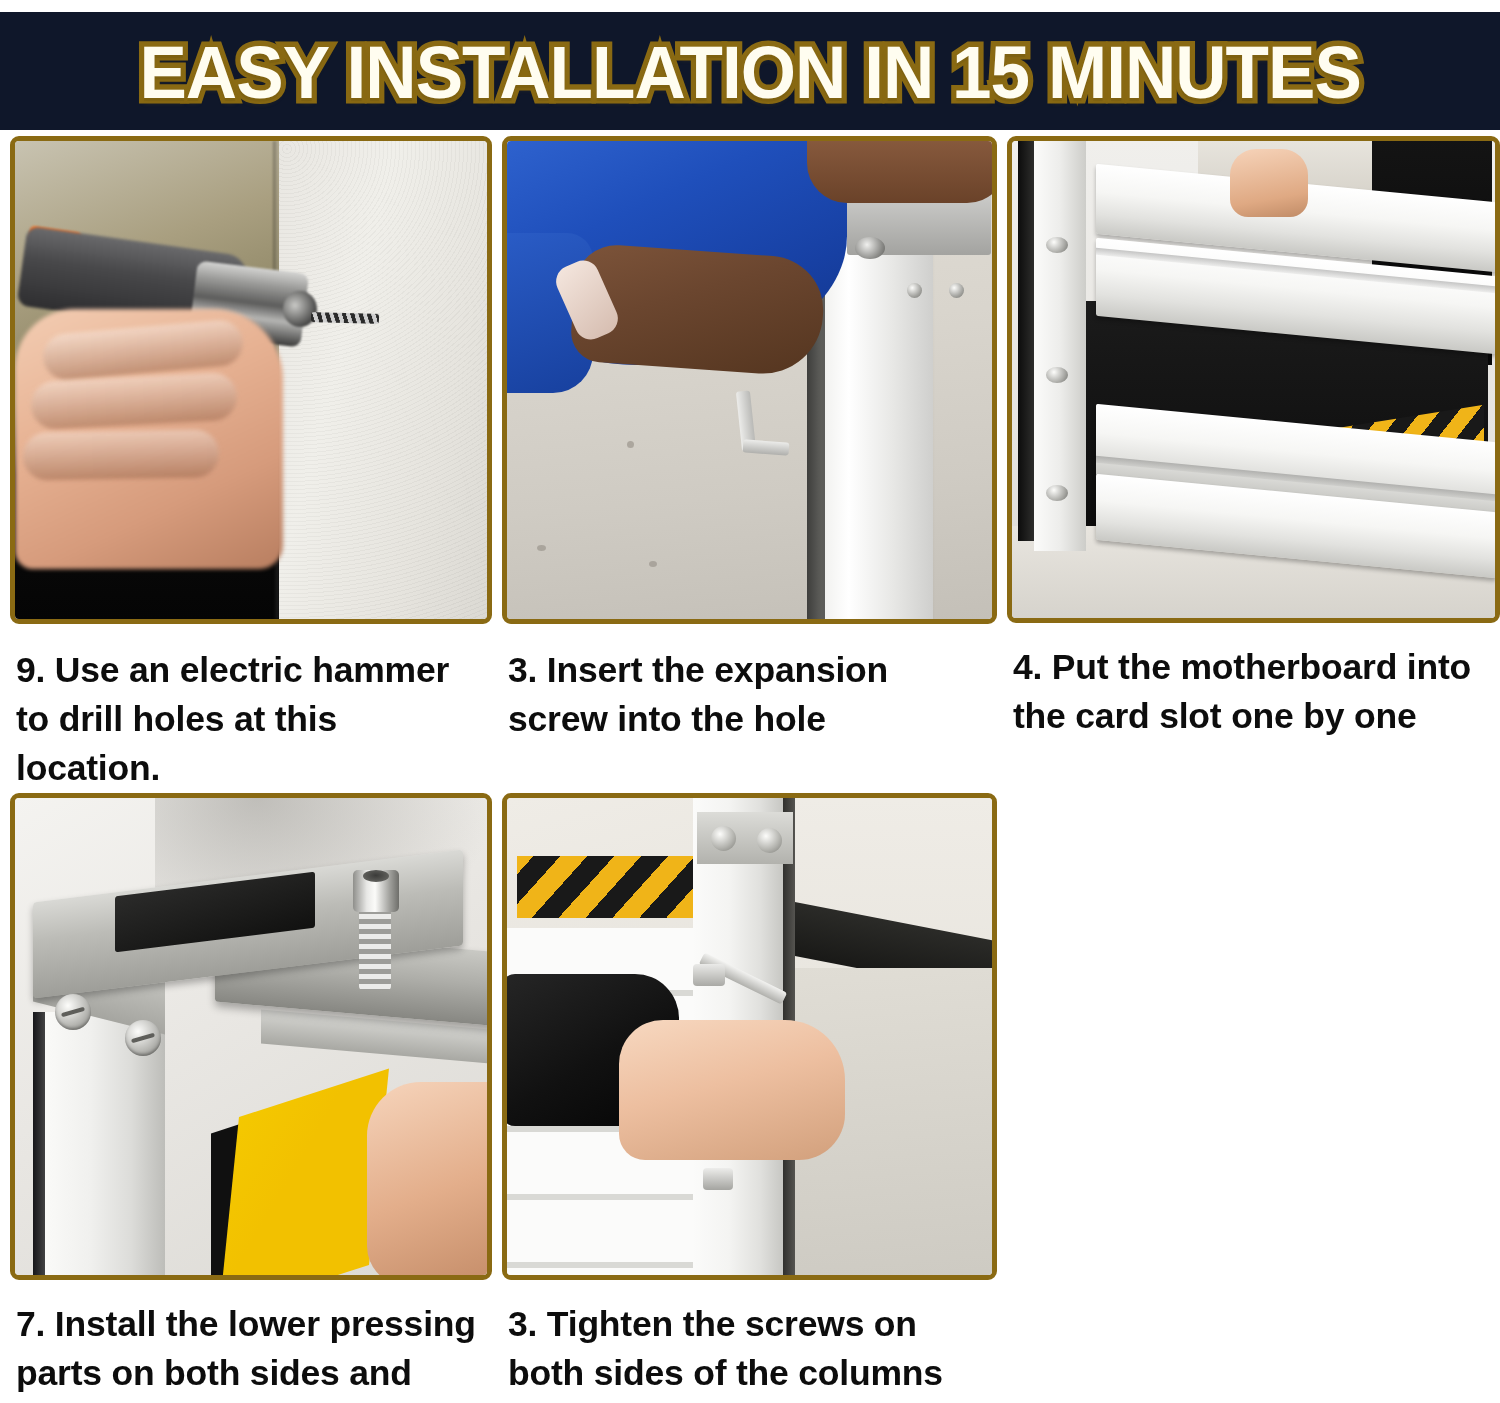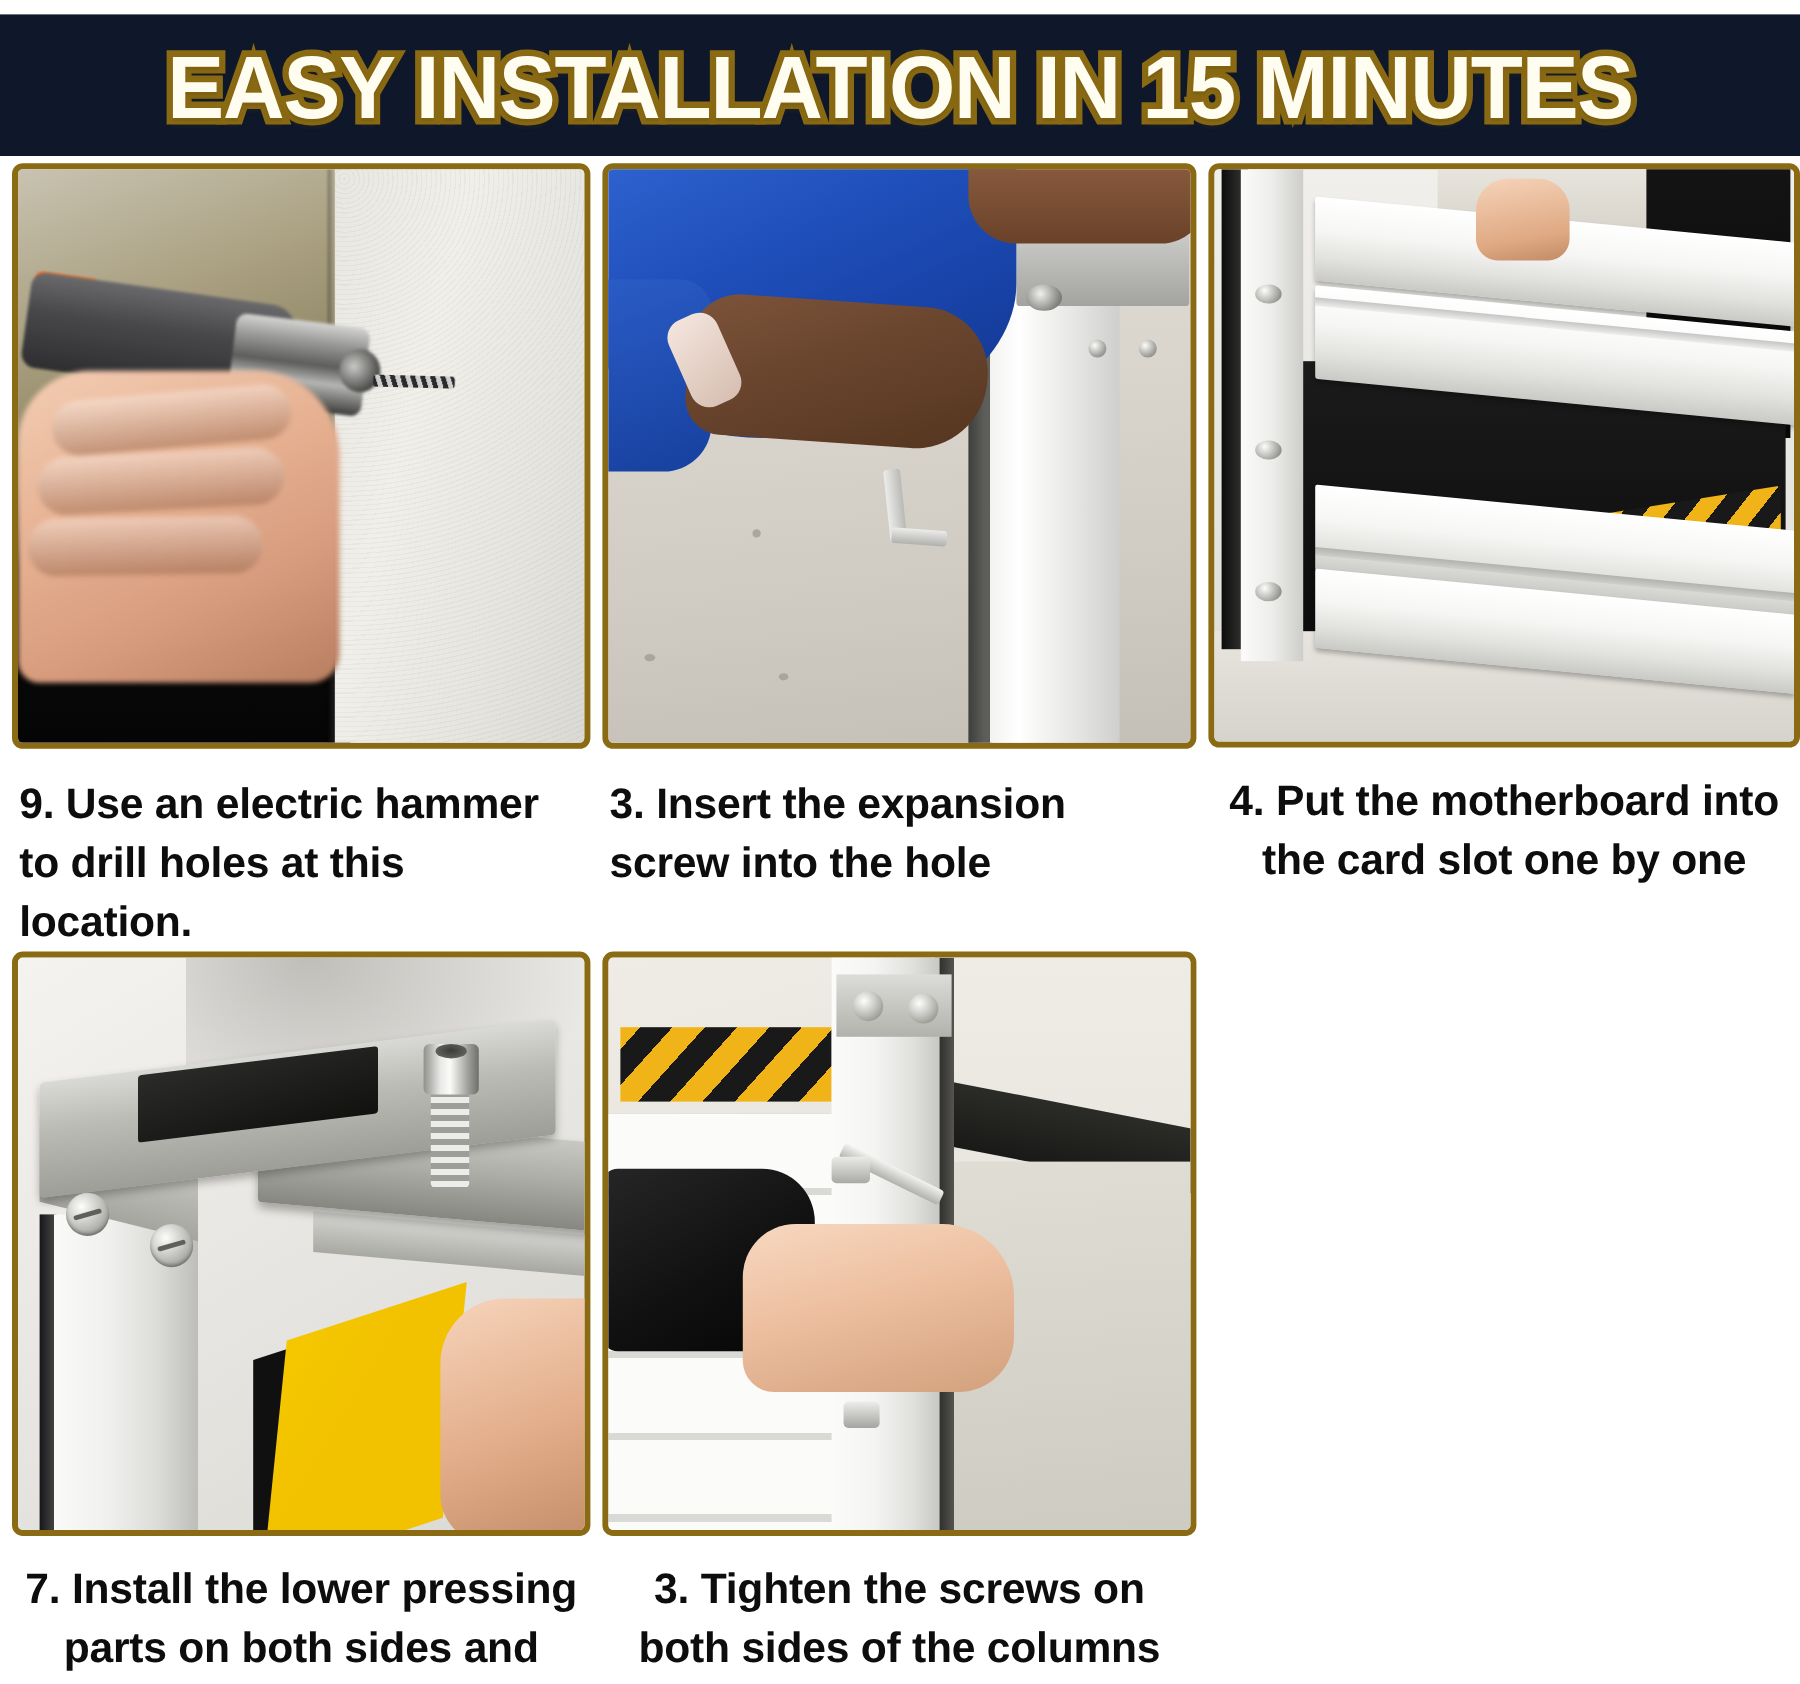--- a/index.html
+++ b/index.html
@@ -85,21 +85,20 @@
     padding: 22px 6px 0 6px;
     font-family: "Liberation Sans", sans-serif;
     font-weight: bold;
     font-size: 35.5px;
     line-height: 1.38;
     color: #0d0d0d;
     letter-spacing: -0.2px;
   }
   .row2 .step-caption {
     padding-top: 20px;
-    text-align: center;
   }
 
   
   .ph { position: absolute; }
 
   
   .p1-bg {
     inset: 0;
     background:
       radial-gradient(ellipse 60% 45% at 18% 22%, #ffffff 0%, #e9e9ea 60%, #dededf 100%),

